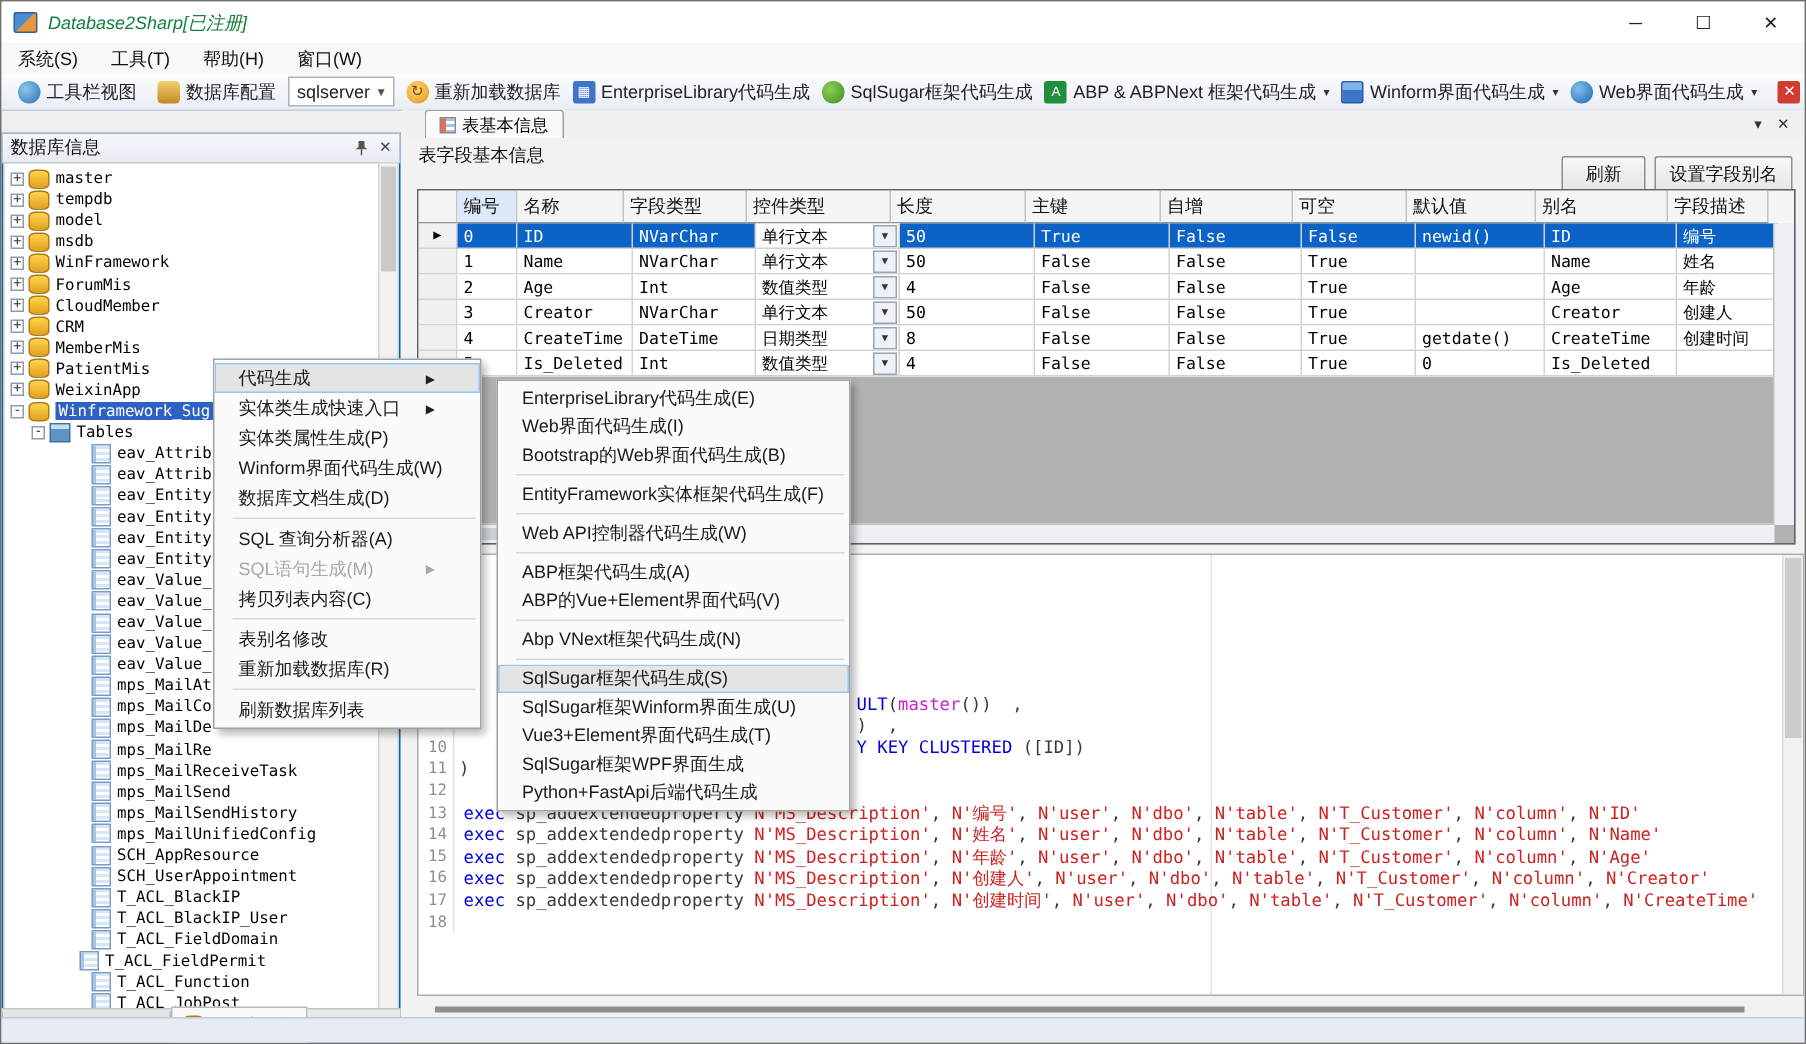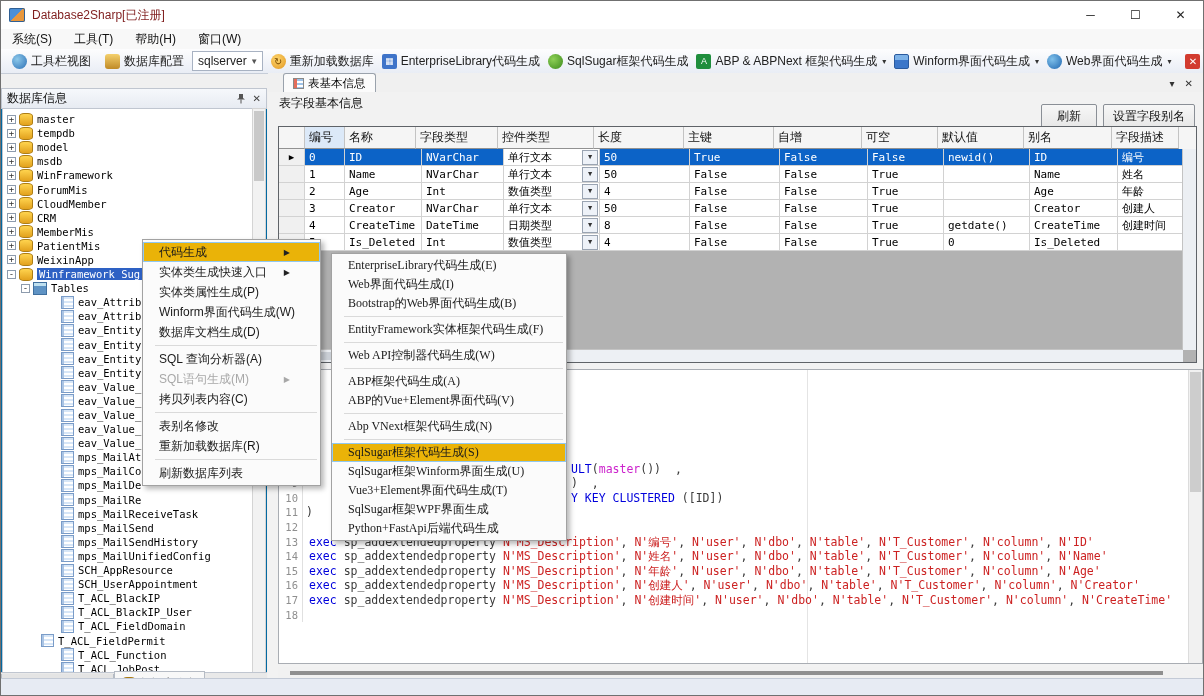--- a/index.html
+++ b/index.html
@@ -1,21 +1,21 @@
 <!DOCTYPE html>
 <html><head>
 <meta charset="utf-8">
 <style>
   html,body{margin:0;padding:0;background:#cfd4db;font-family:"Liberation Sans","DejaVu Sans",sans-serif;}
   #window{position:relative;width:1204px;height:696px;background:#f0f0f0;border:1px solid #707070;box-sizing:border-box;overflow:hidden;}
 
   
   .titlebar{position:absolute;left:0;top:0;width:100%;height:28px;background:#ffffff;display:flex;align-items:center;}
   .app-icon{width:16px;height:14px;margin-left:8px;border-radius:2px;background:linear-gradient(135deg,#4a8fd6 0 50%,#e8973c 50% 100%);box-shadow:inset 0 0 0 1px #2f5f94;}
-  .title-text{font-size:12px;color:#7f1d1d;margin-left:7px;}
+  .title-text{font-size:12px;color:#15803d;margin-left:7px;font-style:italic;}
   .win-btns{margin-left:auto;display:flex;height:100%;}
   .win-btn{width:45px;height:100%;display:flex;align-items:center;justify-content:center;font-size:12px;color:#222;}
 
   
   .menubar{position:absolute;left:0;top:28px;width:100%;height:20px;background:#f8f8f8;display:flex;align-items:center;font-size:12px;color:#111;}
   .menu-item{padding:2px 11px;}
 
   
   .toolbar{position:absolute;left:0;top:48px;width:100%;height:24px;background:linear-gradient(#fdfdfe,#e9edf5);border-bottom:1px solid #c6cdd8;display:flex;align-items:center;font-size:12px;color:#222;}
   .tgrip{width:3px;height:16px;margin:0 4px 0 3px;background:repeating-linear-gradient(#aab2bf 0 2px,transparent 2px 4px);}
@@ -99,25 +99,25 @@
   .ed-vthumb{position:absolute;top:2px;left:1px;right:1px;height:120px;background:#cdcdcd;}
   .ed-hscroll{position:absolute;left:10px;top:575px;width:925px;height:12px;background:#f1f1f1;}
   .ed-hthumb{position:absolute;left:12px;top:4px;right:40px;height:4px;background:#8f8f8f;}
 
   
   .statusbar{position:absolute;left:0;bottom:0;width:100%;height:16px;background:#e7ebf3;border-top:1px solid #c3cad6;}
 
   
   .pmenu{position:absolute;background:#fbfbfb;border:1px solid #a2a2a2;box-shadow:3px 3px 5px rgba(0,0,0,.28);padding:2px 0;font-size:12px;color:#1a1a1a;box-sizing:border-box;}
   .context-menu{left:141px;top:238px;width:179px;z-index:20;}
-  .submenu{left:330px;top:252px;width:236px;z-index:21;font-family:Liberation Serif, serif;}
+  .submenu{left:330px;top:252px;width:236px;z-index:21;}
   .pm-item{display:flex;align-items:center;padding:0 8px 0 16px;position:relative;white-space:nowrap;}
   .context-menu .pm-item{height:20px;}
   .submenu .pm-item{height:19px;}
-  .pm-item.hl{background:#eab308;box-shadow:inset 0 0 0 1px #90c8f2;}
+  .pm-item.hl{background:#e5e5e5;box-shadow:inset 0 0 0 1px #90c8f2;}
   .pm-item.disabled{color:#a8a8a8;}
   .pm-arrow{position:absolute;right:30px;font-size:8px;color:#222;}
   .pm-item.disabled .pm-arrow{color:#a8a8a8;}
   .pm-sep{height:1px;background:#dadada;margin:3px 3px 3px 12px;}
 
   .pinsvg{display:block;}
 </style>
 </head>
 <body>
 
@@ -380,21 +380,21 @@
         <div class="trow" style="padding-left: 46px;">
           <span style="width: 12px;"></span>
           <span class="tbl-ic"></span>
           <span class="tlabel">T_ACL_BlackIP_User</span>
         </div>
         <div class="trow" style="padding-left: 46px;">
           <span style="width: 12px;"></span>
           <span class="tbl-ic"></span>
           <span class="tlabel">T_ACL_FieldDomain</span>
         </div>
-        <div class="trow" style="padding-left: 26px; align-items: center;">
+        <div class="trow" style="padding-left: 38px; align-items: center;">
           <span style="width: 12px;"></span>
           <span class="tbl-ic"></span>
           <span class="tlabel">T_ACL_FieldPermit</span>
         </div>
         <div class="trow" style="padding-left: 46px;">
           <span style="width: 12px;"></span>
           <span class="tbl-ic"></span>
           <span class="tlabel">T_ACL_Function</span>
         </div>
         <div class="trow" style="padding-left: 46px;">

